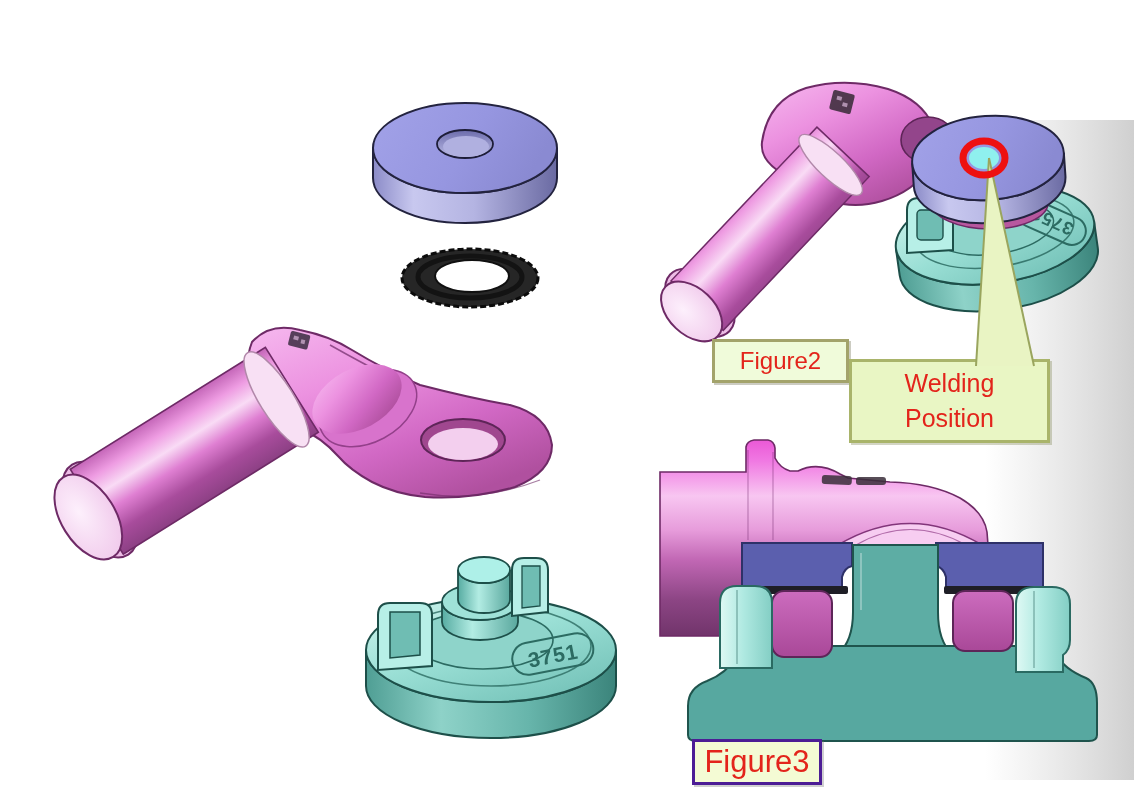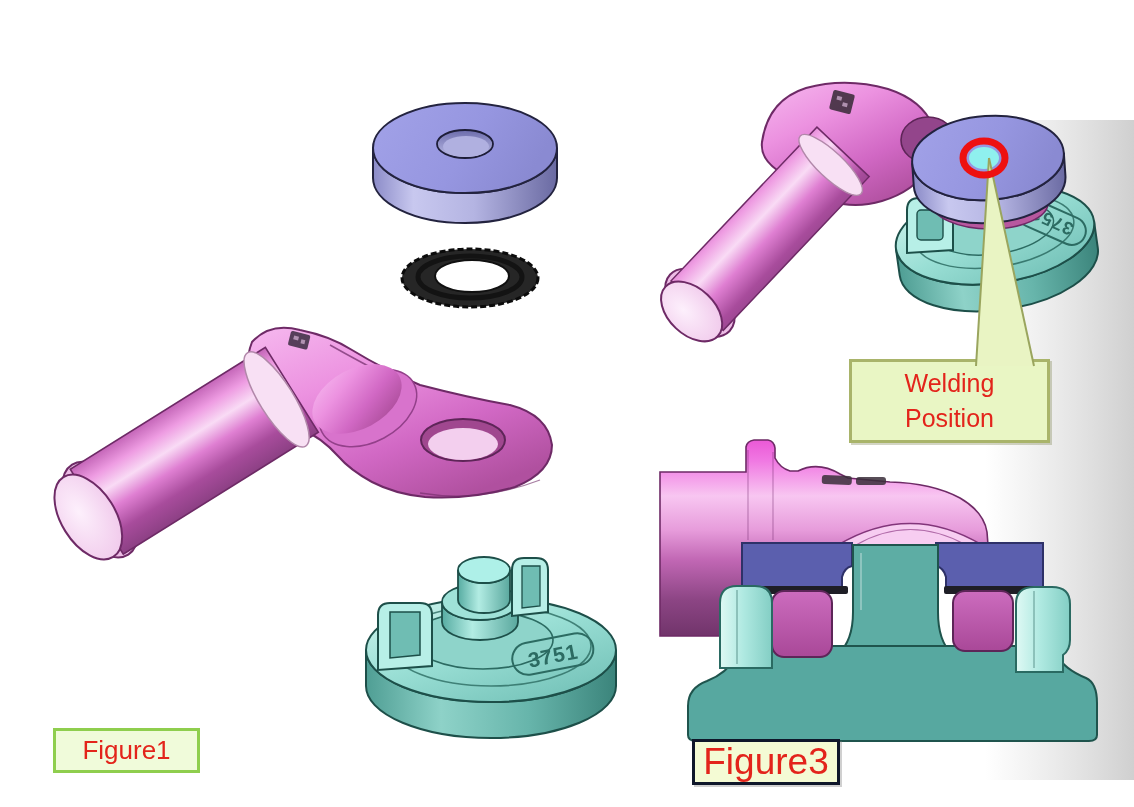--- a/index.html
+++ b/index.html
@@ -11,21 +11,21 @@
   svg{display:block;}
   #cad-svg{position:absolute;left:0;top:0;z-index:10;}
   #overlay-svg{position:absolute;left:0;top:0;z-index:40;pointer-events:none;}
   .label{
     position:absolute;z-index:30;display:flex;align-items:center;justify-content:center;
     color:#e3241b;background:#f0fbda;text-align:center;box-sizing:border-box;
   }
   #fig1-label{left:53px;top:728px;width:147px;height:45px;border:3px solid #8fce4e;font-size:26px;}
   #fig2-label{left:712px;top:339px;width:137px;height:44px;border:3px solid #a3a36b;font-size:24px;
     box-shadow:2px 2px 0 rgba(110,110,80,.35);}
-  #fig3-label{left:692px;top:739px;width:148px;height:46px;border:3px solid #0f172a;font-size:37px;
+  #fig3-label{left:692px;top:739px;width:130px;height:46px;border:3px solid #4c1d95;font-size:31px;
     background:#f4fbd4;box-shadow:2px 2px 0 rgba(120,120,120,.35);}
   #welding-label{left:849px;top:359px;width:201px;height:84px;border:3px solid #a9b46a;font-size:25px;
     background:#e9f6c4;white-space:pre-line;line-height:1.4;box-shadow:2px 2px 0 rgba(130,135,85,.35);}
 </style>
 </head>
 <body>
 
 <div id="stage">
 
 <svg id="cad-svg" width="1134" height="807" viewBox="0 0 1134 807">
@@ -255,21 +255,21 @@
       <path d="M737,590 L737,664" stroke="rgba(30,90,84,0.4)" stroke-width="1.5" fill="none"></path>
     </g>
     <g>
       <path d="M1016,672 L1016,604 Q1016,587 1034,587 L1052,587 Q1070,587 1070,604 L1070,640
                Q1070,650 1063,655 L1063,672 Z" fill="url(#gtab3)" stroke="#2a6a62" stroke-width="2"></path>
       <path d="M1034,591 L1034,668" stroke="rgba(30,90,84,0.4)" stroke-width="1.5" fill="none"></path>
     </g>
   </g>
 </svg>
 
-<div class="label" id="fig1-label">Figure1</div>
+<div class="label" id="fig2-label">Figure2</div>
 <div class="label" id="fig3-label">Figure3</div>
 <div class="label" id="welding-label">Welding
 Position</div>
 
 <svg id="overlay-svg" width="1134" height="807" viewBox="0 0 1134 807">
   <g>
     <polygon points="989,158 976,366 1034,366" fill="#e9f4c3"></polygon>
     <path d="M989,158 L976,366" stroke="#9aa55e" stroke-width="2" fill="none"></path>
     <path d="M989,158 L1034,366" stroke="#9aa55e" stroke-width="2" fill="none"></path>
   </g>

